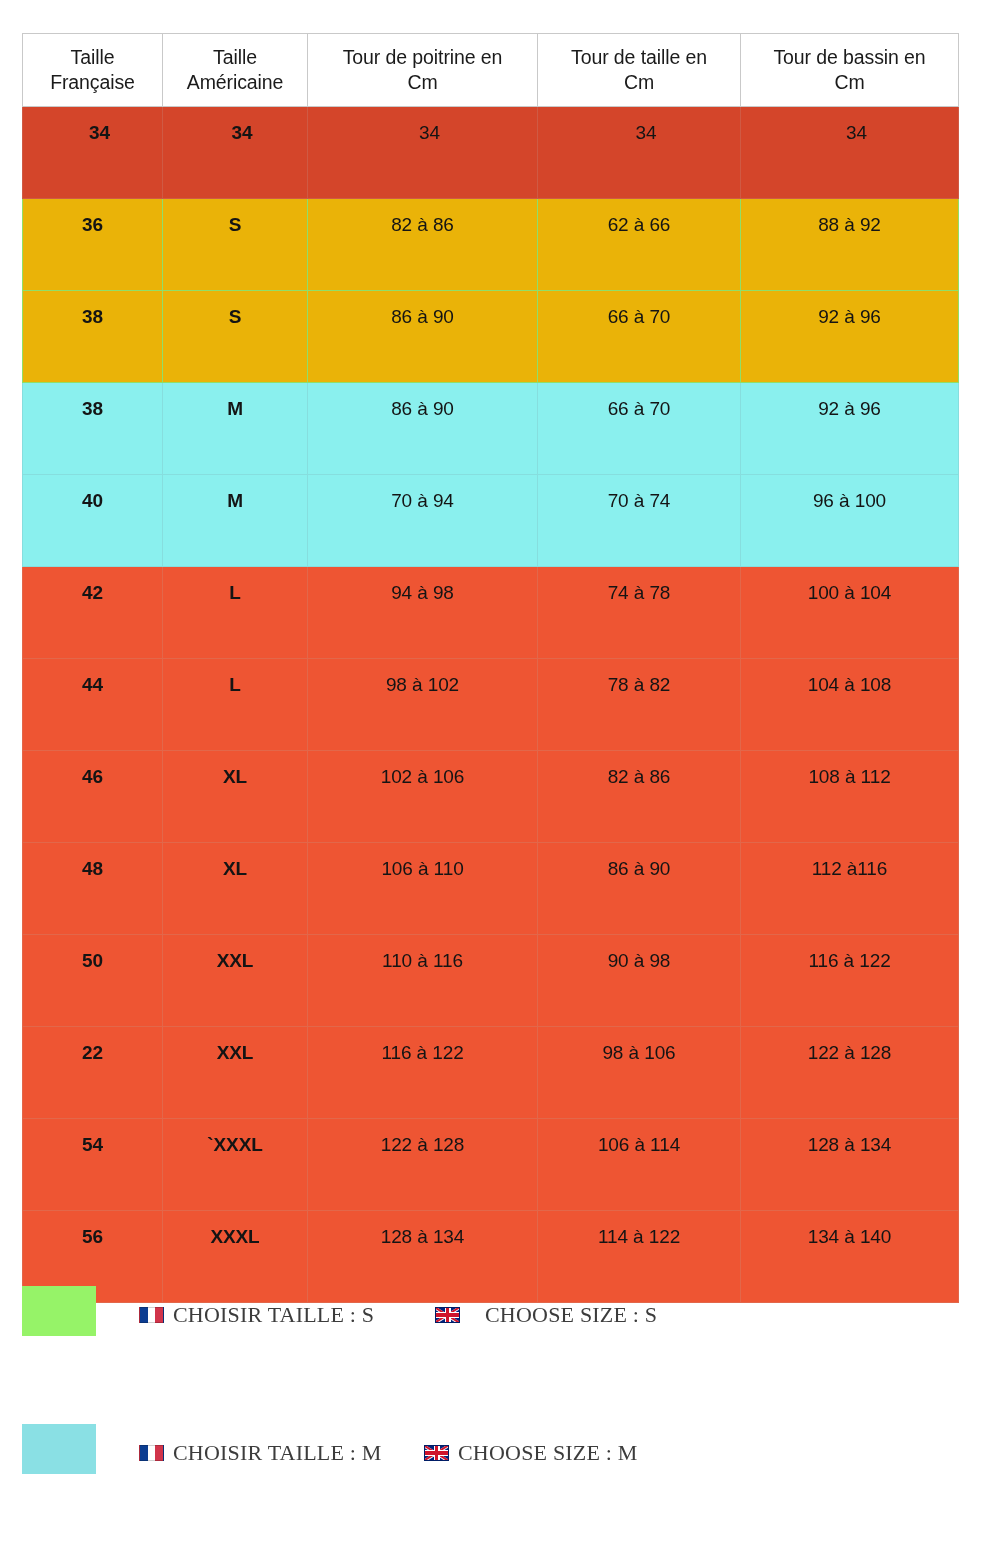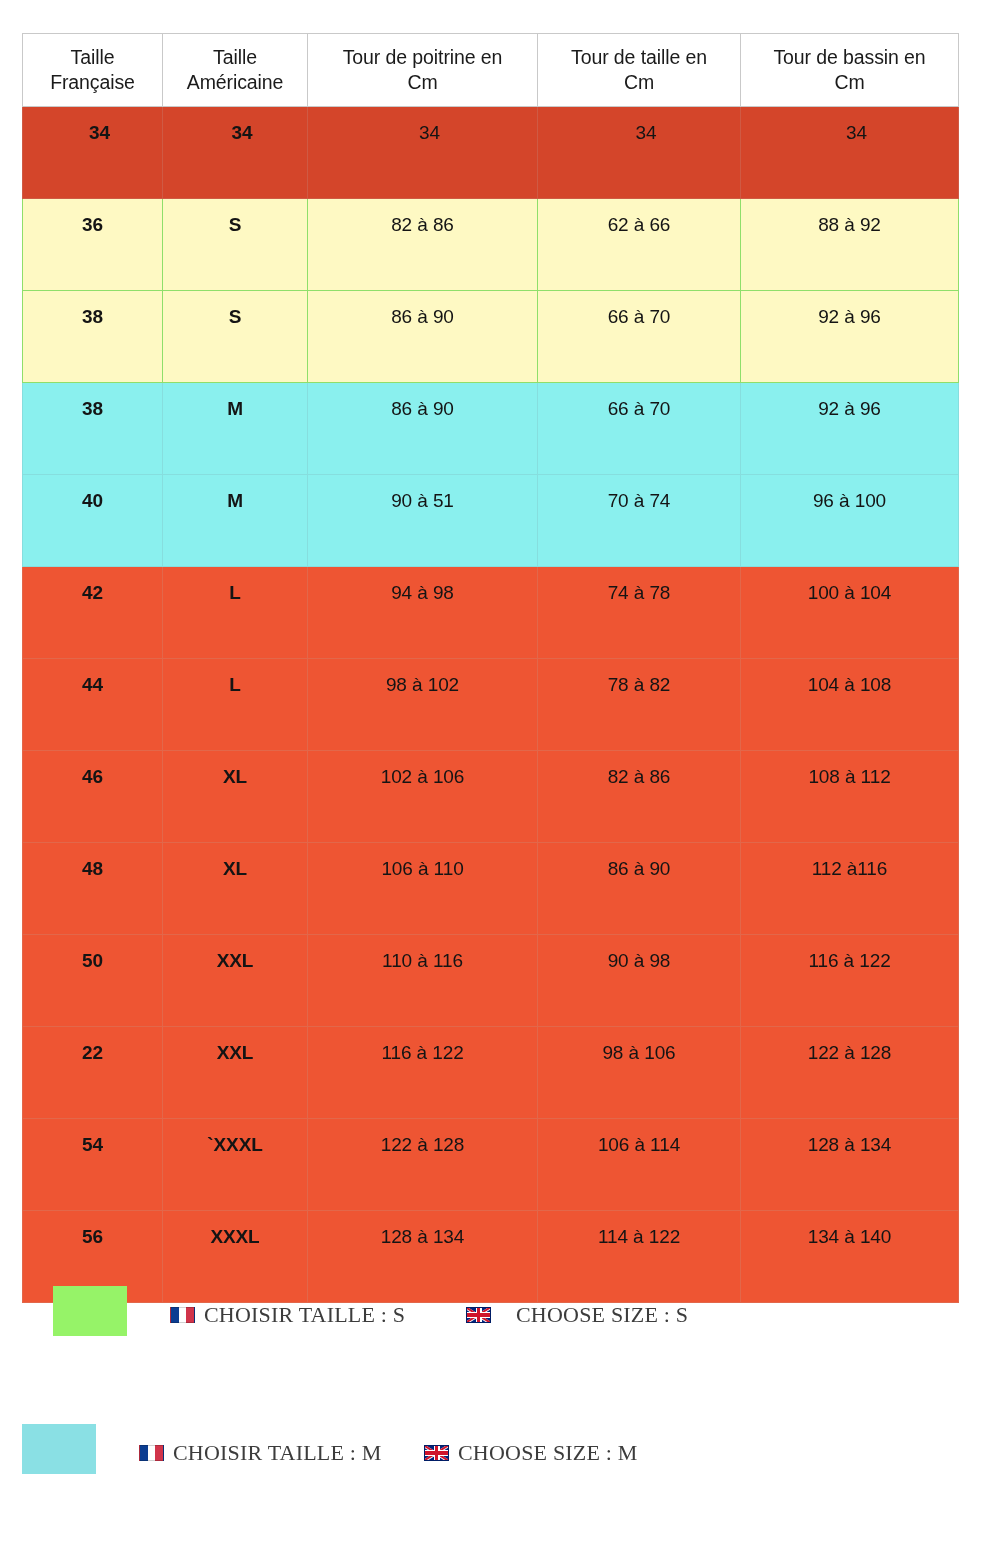--- a/index.html
+++ b/index.html
@@ -62,38 +62,38 @@
     line-height: 1.1;
     letter-spacing: -0.1px;
   }
   table.size-table tbody td.sz {
     font-weight: bold;
     font-size: 19px;
   }
 
   
   tr.band-darkred  td { background: #d4452a; }
-  tr.band-green    td { background: #fef9c3; }
+  tr.band-green    td { background: #eab308; }
   tr.band-cyan     td { background: #8af0ee; }
   tr.band-orange   td { background: #ee5533; }
 
   
   tr.band-darkred td { border-color: #cf5a44; padding-left: 14px; }
   tr.band-green   td { border-color: #8fdf6a; }
   tr.band-cyan    td { border-color: #86dede; }
   tr.band-orange  td { border-color: #e2674a; }
 
   
   .legend-row {
     position: absolute;
     left: 22px;
     width: 940px;
     height: 52px;
   }
-  #legend-row-s { top: 1286px; margin-left: 31px; }
+  #legend-row-s { top: 1286px; }
   #legend-row-m { top: 1424px; }
 
   .legend-swatch {
     position: absolute;
     left: 0;
     top: 0;
     width: 74px;
     height: 50px;
   }
   #legend-swatch-s { background: #96f368; }
@@ -220,21 +220,21 @@
         <tr class="band-cyan">
           <td class="sz">38</td>
           <td class="sz">M</td>
           <td>86 à 90</td>
           <td>66 à 70</td>
           <td>92 à 96</td>
         </tr>
         <tr class="band-cyan">
           <td class="sz">40</td>
           <td class="sz">M</td>
-          <td>90 à 51</td>
+          <td>70 à 94</td>
           <td>70 à 74</td>
           <td>96 à 100</td>
         </tr>
         <tr class="band-orange">
           <td class="sz">42</td>
           <td class="sz">L</td>
           <td>94 à 98</td>
           <td>74 à 78</td>
           <td>100 à 104</td>
         </tr>

